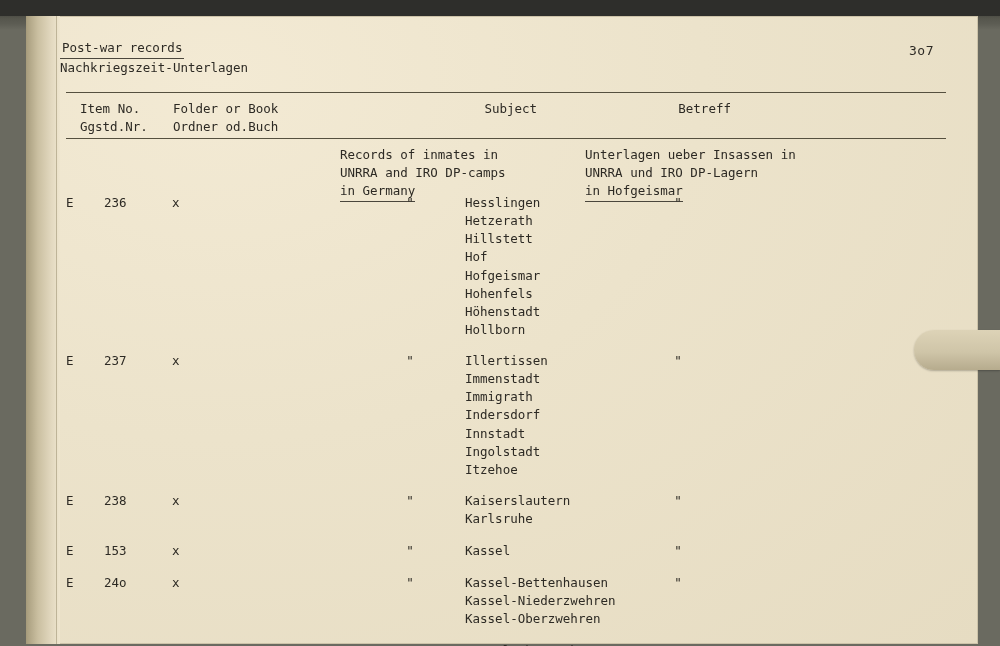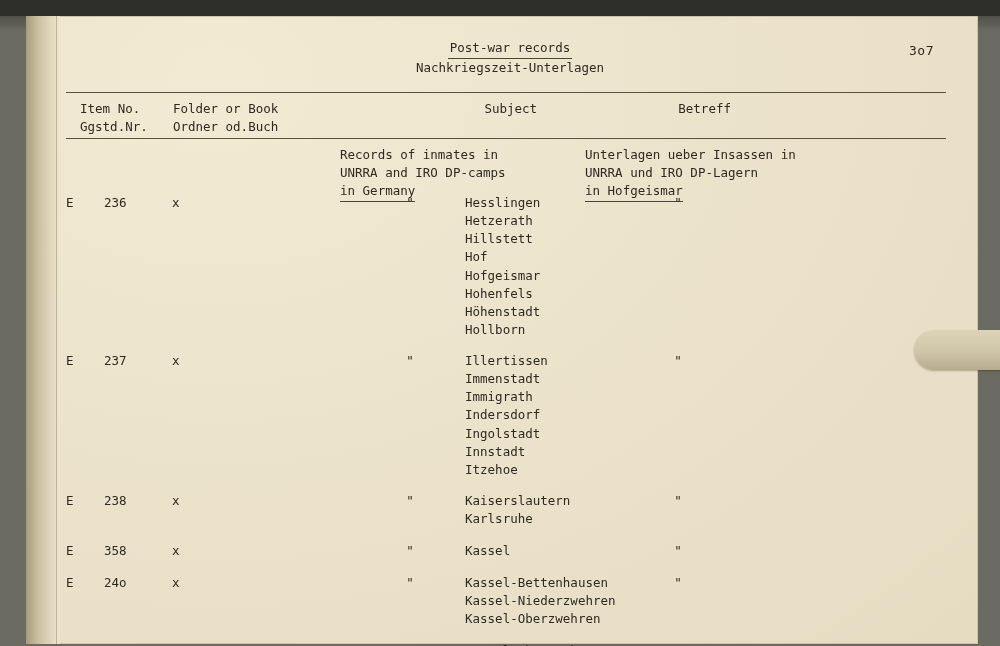--- a/index.html
+++ b/index.html
@@ -82,21 +82,21 @@
     position: absolute;
     right: 26px;
     top: 26px;
     font-size: 13px;
     letter-spacing: .5px;
   }
   .doc-title {
     position: absolute;
     left: 0; right: 0;
     top: 24px;
-    text-align: center;
+    text-align: left;
     line-height: 1.35;
   }
   .doc-title .line1 {
     display: inline-block;
     border-bottom: 1px solid #4a463c;
     padding: 0 2px 1px 2px;
   }
   .doc-title .line2 {
     display: block;
     margin-top: 1px;
@@ -244,40 +244,40 @@
         <div class="row" style="margin-bottom: 14px; height: 126px;">
           <span class="c-e">E</span>
           <span class="c-no">237</span>
           <span class="c-x">x</span>
           <span class="c-ditto1">"</span>
           <span class="c-subject">
             <span class="sub-line">Illertissen</span>
             <span class="sub-line">Immenstadt</span>
             <span class="sub-line">Immigrath</span>
             <span class="sub-line">Indersdorf</span>
+            <span class="sub-line">Innstadt</span>
             <span class="sub-line">Ingolstadt</span>
-            <span class="sub-line">Innstadt</span>
             <span class="sub-line">Itzehoe</span>
           </span>
           <span class="c-ditto2">"</span>
         </div>
         <div class="row" style="margin-bottom: 14px; height: 36px;">
           <span class="c-e">E</span>
           <span class="c-no">238</span>
           <span class="c-x">x</span>
           <span class="c-ditto1">"</span>
           <span class="c-subject">
             <span class="sub-line">Kaiserslautern</span>
             <span class="sub-line">Karlsruhe</span>
           </span>
           <span class="c-ditto2">"</span>
         </div>
         <div class="row" style="margin-bottom: 14px; height: 18px;">
           <span class="c-e">E</span>
-          <span class="c-no">358</span>
+          <span class="c-no">153</span>
           <span class="c-x">x</span>
           <span class="c-ditto1">"</span>
           <span class="c-subject">
             <span class="sub-line">Kassel</span>
           </span>
           <span class="c-ditto2">"</span>
         </div>
         <div class="row" style="margin-bottom: 14px; height: 54px;">
           <span class="c-e">E</span>
           <span class="c-no">24o</span>

